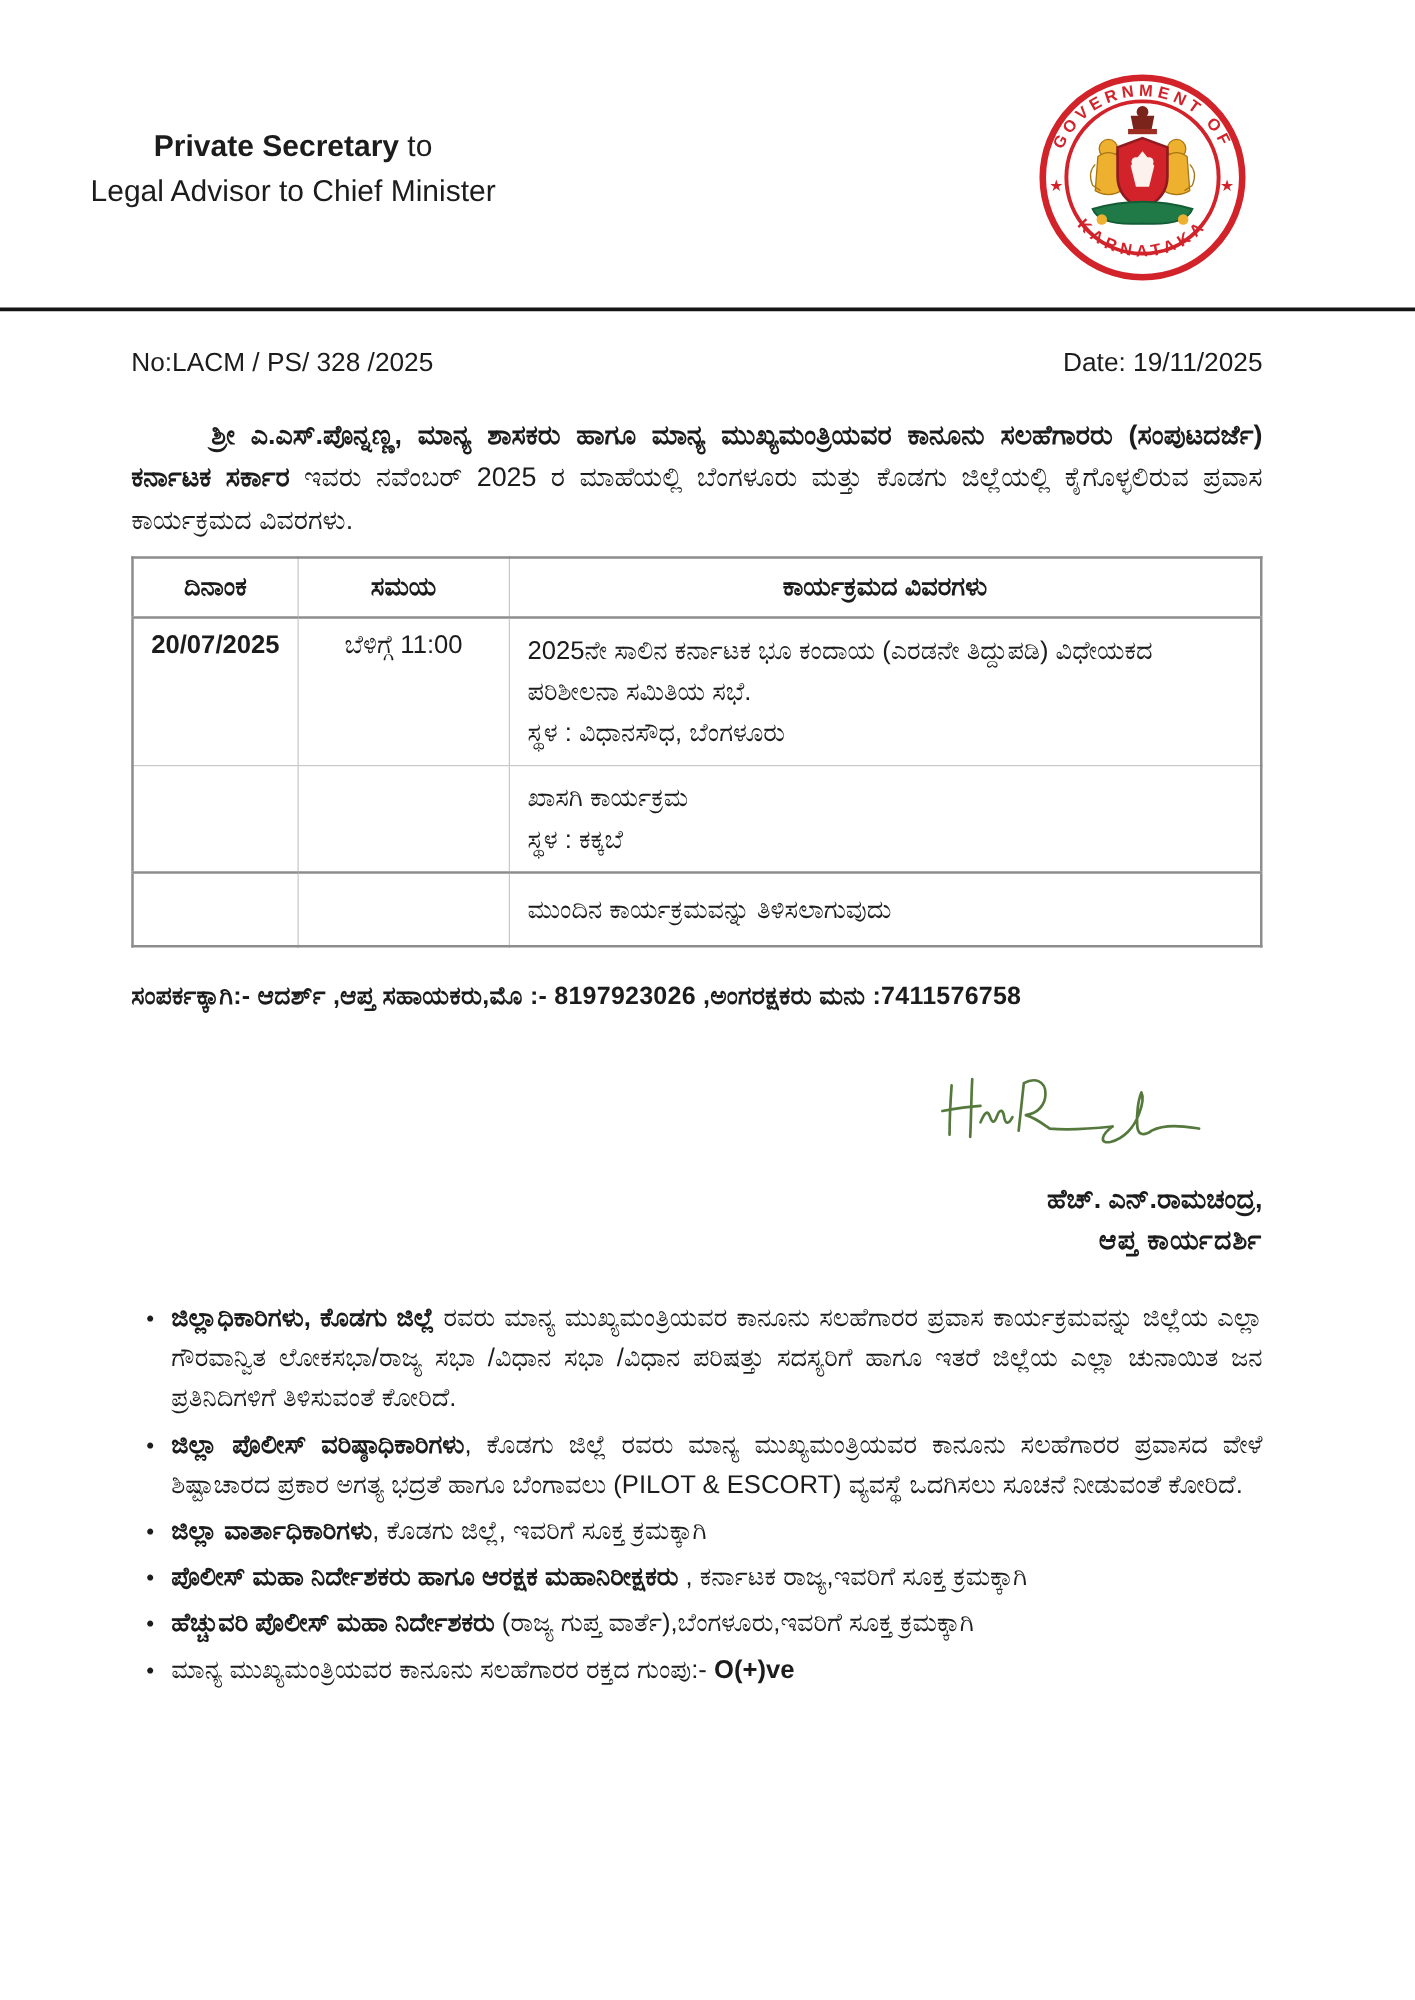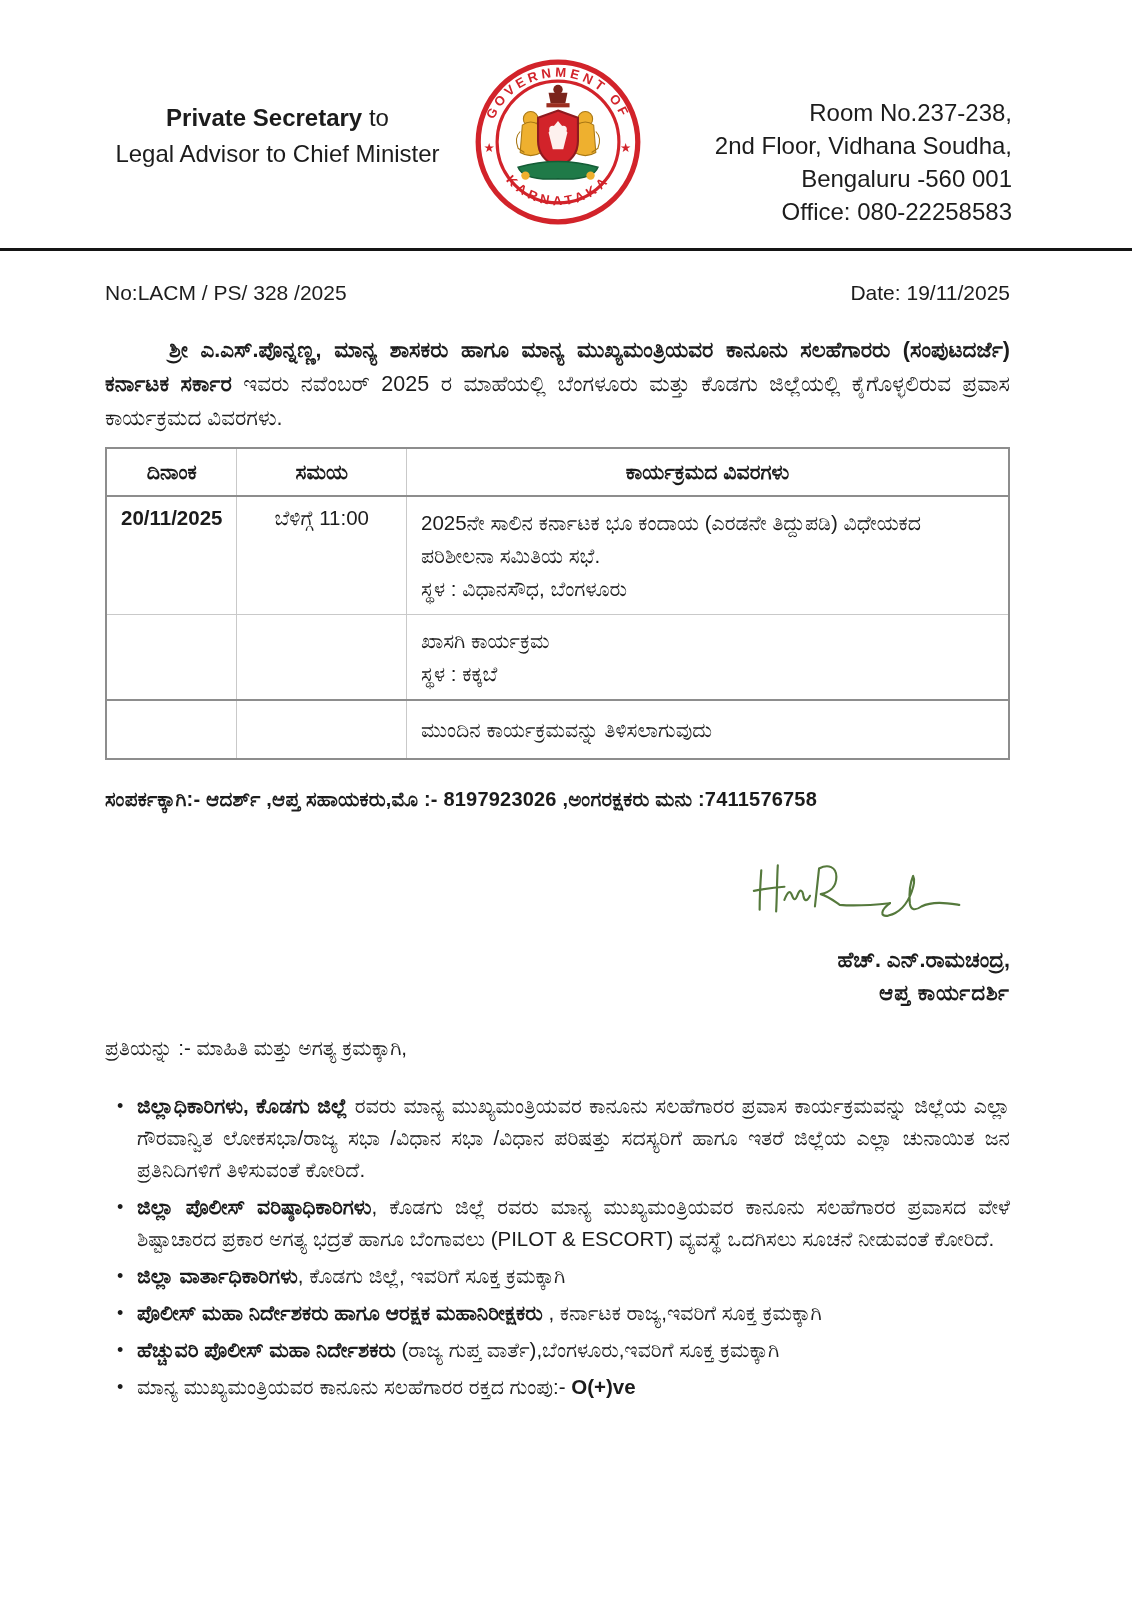--- a/index.html
+++ b/index.html
@@ -10,21 +10,21 @@
     color: #1c1c1c;
     position: relative;
     overflow: hidden;
   }
   .page { width: 1132px; height: 1600px; background: #fff; }
 
   
   .header {
     display: flex;
     align-items: flex-start;
-    padding: 58px 120px 0 95px;
+    padding: 58px 120px 0 52px;
     justify-content: space-between;
   }
   .header-left {
     width: 365px;
     text-align: center;
     font-size: 24px;
     line-height: 36px;
     margin-top 40px;
     padding-top: 42px;
   }
@@ -179,26 +179,20 @@
           <circle cx="75" cy="68" r="3.4" fill="#fdf1ee"></circle>
           <circle cx="85" cy="68" r="3.4" fill="#fdf1ee"></circle>
 
           <path d="M42,104 Q80,93 118,104 Q113,117 80,115 Q47,117 42,104 Z" fill="#1f7a48" stroke="#145c36" stroke-width="1.5"></path>
           <circle cx="49" cy="112" r="4" fill="#eeb02f"></circle>
           <circle cx="111" cy="112" r="4" fill="#eeb02f"></circle>
         </g>
       </svg>
     </div>
 
-    <div class="header-right">
-      <div>Room No.237-238,</div>
-      <div>2nd Floor, Vidhana Soudha,</div>
-      <div>Bengaluru -560 001</div>
-      <div>Office: 080-22258583</div>
-    </div>
   </div>
 
   <hr class="rule">
 
   <div class="content">
 
     <div class="ref-row">
       <span>No:LACM / PS/ 328 /2025</span>
       <span>Date: 19/11/2025</span>
     </div>
@@ -213,21 +207,21 @@
         </colgroup>
       <thead>
         <tr>
           <th>ದಿನಾಂಕ</th>
           <th>ಸಮಯ</th>
           <th>ಕಾರ್ಯಕ್ರಮದ ವಿವರಗಳು</th>
         </tr>
       </thead>
       <tbody>
         <tr>
-          <td class="cell-date">20/11/2025</td>
+          <td class="cell-date">20/07/2025</td>
           <td class="cell-time">ಬೆಳಿಗ್ಗೆ 11:00</td>
           <td class="cell-details">
             <div class="dline">2025ನೇ ಸಾಲಿನ ಕರ್ನಾಟಕ ಭೂ ಕಂದಾಯ (ಎರಡನೇ ತಿದ್ದುಪಡಿ) ವಿಧೇಯಕದ ಪರಿಶೀಲನಾ ಸಮಿತಿಯ ಸಭೆ.</div>
             <div class="dline">ಸ್ಥಳ : ವಿಧಾನಸೌಧ, ಬೆಂಗಳೂರು</div>
           </td>
         </tr>
         <tr>
           <td class="cell-date"></td>
           <td class="cell-time"></td>
           <td class="cell-details">
@@ -255,21 +249,20 @@
           <path d="M5,41 C16,39 28,37 42,36"></path>
           <path d="M42,52 C46,42 49,40 51,46 C53,52 55,54 58,46 C61,38 64,40 65,47 C66,53 69,55 73,47"></path>
           <path d="M79,60 C81,42 83,24 84,14 C95,8 105,12 105,24 C105,36 97,43 86,45 C96,48 103,54 109,58 C130,60 151,58 170,56"></path>
           <path d="M170,56 C159,64 157,73 168,71 C181,68 191,57 196,43 C199,35 200,27 198,23 C195,30 193,44 194,56 C195,65 201,65 208,60 C222,53 240,56 254,58"></path>
         </g>
       </svg>
       <div class="sign-name">ಹೆಚ್. ಎನ್.ರಾಮಚಂದ್ರ,</div>
       <div class="sign-desig">ಆಪ್ತ ಕಾರ್ಯದರ್ಶಿ</div>
     </div>
 
-    <div class="copy-heading">ಪ್ರತಿಯನ್ನು :- ಮಾಹಿತಿ ಮತ್ತು ಅಗತ್ಯ ಕ್ರಮಕ್ಕಾಗಿ,</div>
 
     <ul class="cc-list">
       <li><span class="bullet">•</span><span class="bold">ಜಿಲ್ಲಾಧಿಕಾರಿಗಳು, ಕೊಡಗು ಜಿಲ್ಲೆ</span><span> ರವರು ಮಾನ್ಯ ಮುಖ್ಯಮಂತ್ರಿಯವರ ಕಾನೂನು ಸಲಹೆಗಾರರ ಪ್ರವಾಸ ಕಾರ್ಯಕ್ರಮವನ್ನು ಜಿಲ್ಲೆಯ ಎಲ್ಲಾ ಗೌರವಾನ್ವಿತ ಲೋಕಸಭಾ/ರಾಜ್ಯ ಸಭಾ /ವಿಧಾನ ಸಭಾ /ವಿಧಾನ ಪರಿಷತ್ತು ಸದಸ್ಯರಿಗೆ ಹಾಗೂ ಇತರೆ ಜಿಲ್ಲೆಯ ಎಲ್ಲಾ ಚುನಾಯಿತ ಜನ ಪ್ರತಿನಿದಿಗಳಿಗೆ ತಿಳಿಸುವಂತೆ ಕೋರಿದೆ.</span><span class="bold"></span></li>
       <li><span class="bullet">•</span><span class="bold">ಜಿಲ್ಲಾ ಪೊಲೀಸ್ ವರಿಷ್ಠಾಧಿಕಾರಿಗಳು</span><span>, ಕೊಡಗು ಜಿಲ್ಲೆ ರವರು ಮಾನ್ಯ ಮುಖ್ಯಮಂತ್ರಿಯವರ ಕಾನೂನು ಸಲಹೆಗಾರರ ಪ್ರವಾಸದ ವೇಳೆ ಶಿಷ್ಟಾಚಾರದ ಪ್ರಕಾರ ಅಗತ್ಯ ಭದ್ರತೆ ಹಾಗೂ ಬೆಂಗಾವಲು (PILOT &amp; ESCORT) ವ್ಯವಸ್ಥೆ ಒದಗಿಸಲು ಸೂಚನೆ ನೀಡುವಂತೆ ಕೋರಿದೆ.</span><span class="bold"></span></li>
       <li><span class="bullet">•</span><span class="bold">ಜಿಲ್ಲಾ ವಾರ್ತಾಧಿಕಾರಿಗಳು</span><span>, ಕೊಡಗು ಜಿಲ್ಲೆ, ಇವರಿಗೆ ಸೂಕ್ತ ಕ್ರಮಕ್ಕಾಗಿ</span><span class="bold"></span></li>
       <li><span class="bullet">•</span><span class="bold">ಪೊಲೀಸ್ ಮಹಾ ನಿರ್ದೇಶಕರು ಹಾಗೂ ಆರಕ್ಷಕ ಮಹಾನಿರೀಕ್ಷಕರು</span><span> , ಕರ್ನಾಟಕ ರಾಜ್ಯ,ಇವರಿಗೆ ಸೂಕ್ತ ಕ್ರಮಕ್ಕಾಗಿ</span><span class="bold"></span></li>
       <li><span class="bullet">•</span><span class="bold">ಹೆಚ್ಚುವರಿ ಪೊಲೀಸ್ ಮಹಾ ನಿರ್ದೇಶಕರು</span><span> (ರಾಜ್ಯ ಗುಪ್ತ ವಾರ್ತೆ),ಬೆಂಗಳೂರು,ಇವರಿಗೆ ಸೂಕ್ತ ಕ್ರಮಕ್ಕಾಗಿ</span><span class="bold"></span></li>
       <li><span class="bullet">•</span><span class="bold"></span><span>ಮಾನ್ಯ ಮುಖ್ಯಮಂತ್ರಿಯವರ ಕಾನೂನು ಸಲಹೆಗಾರರ ರಕ್ತದ ಗುಂಪು:- </span><span class="bold">O(+)ve</span></li>
     </ul>
 

